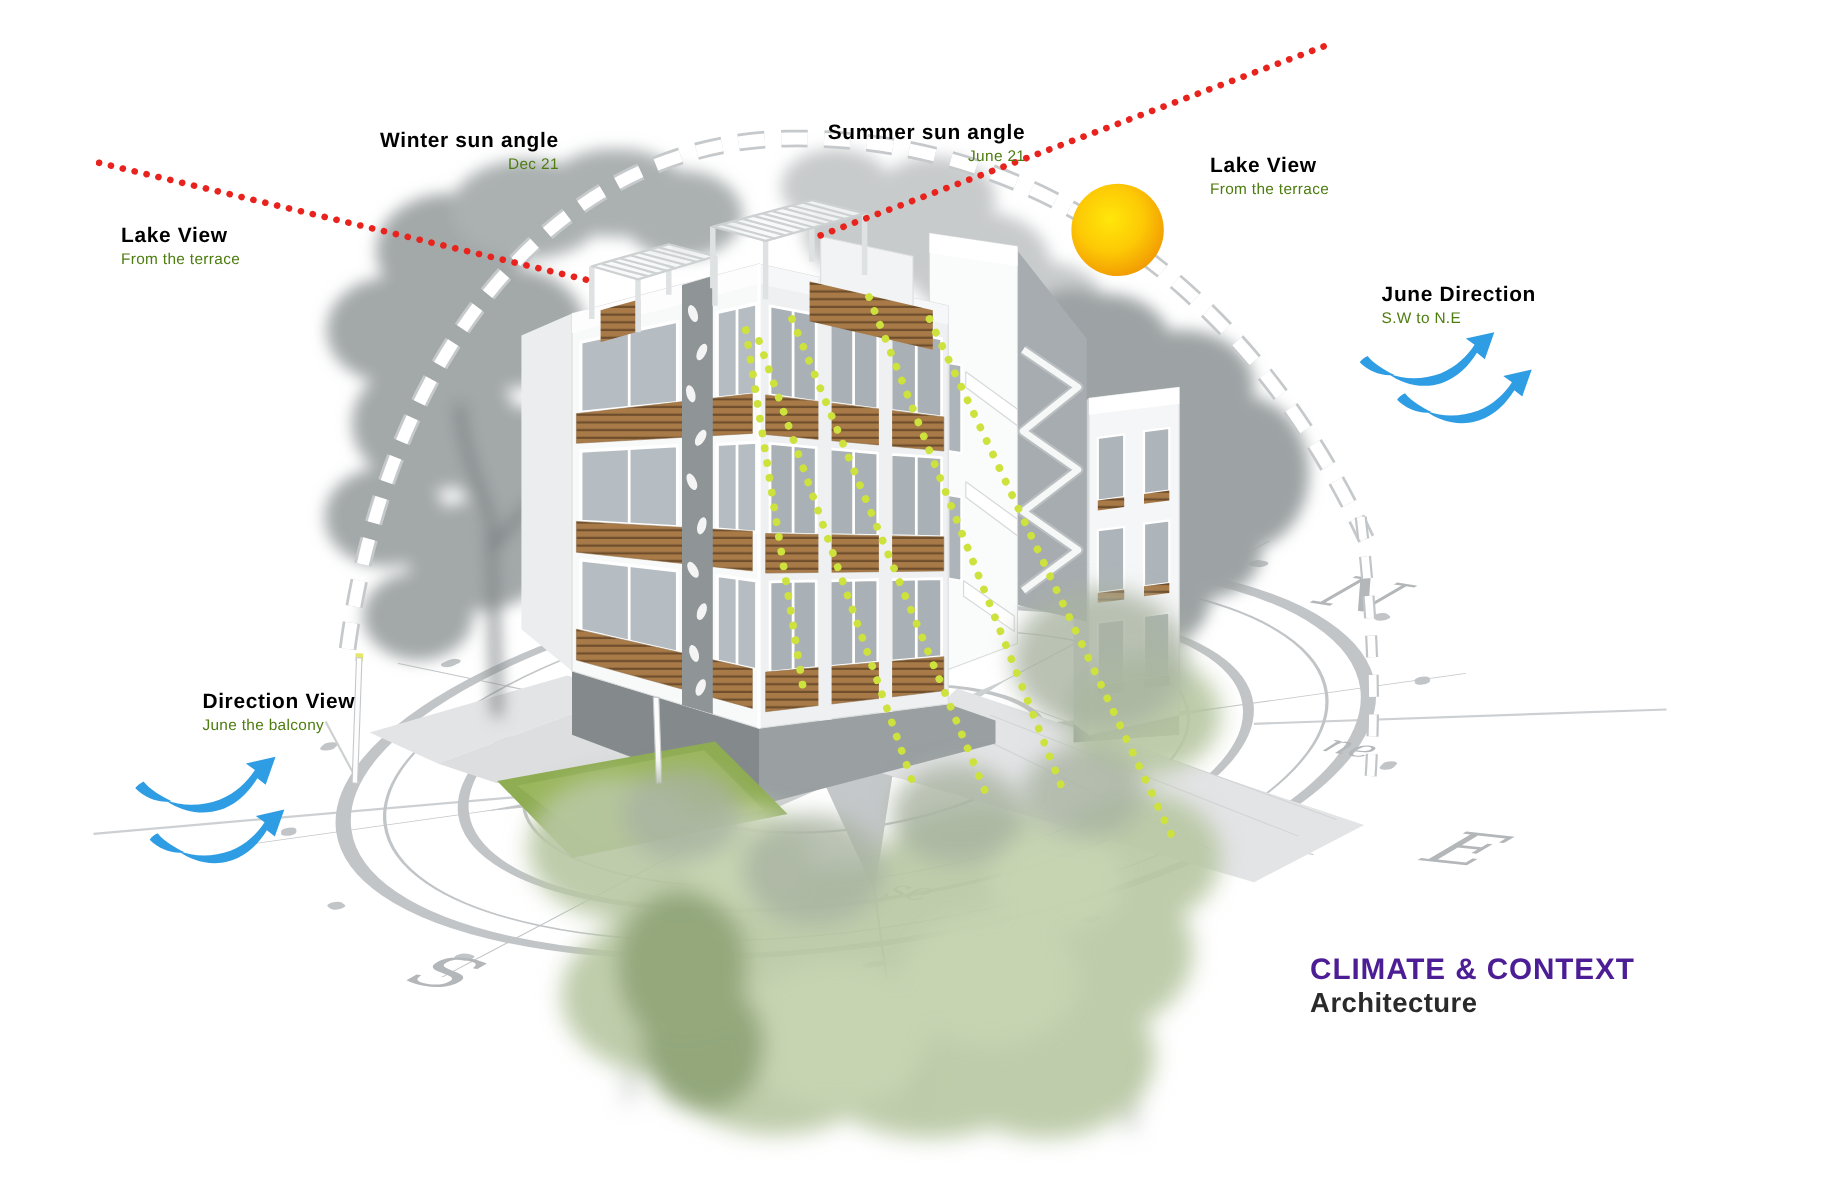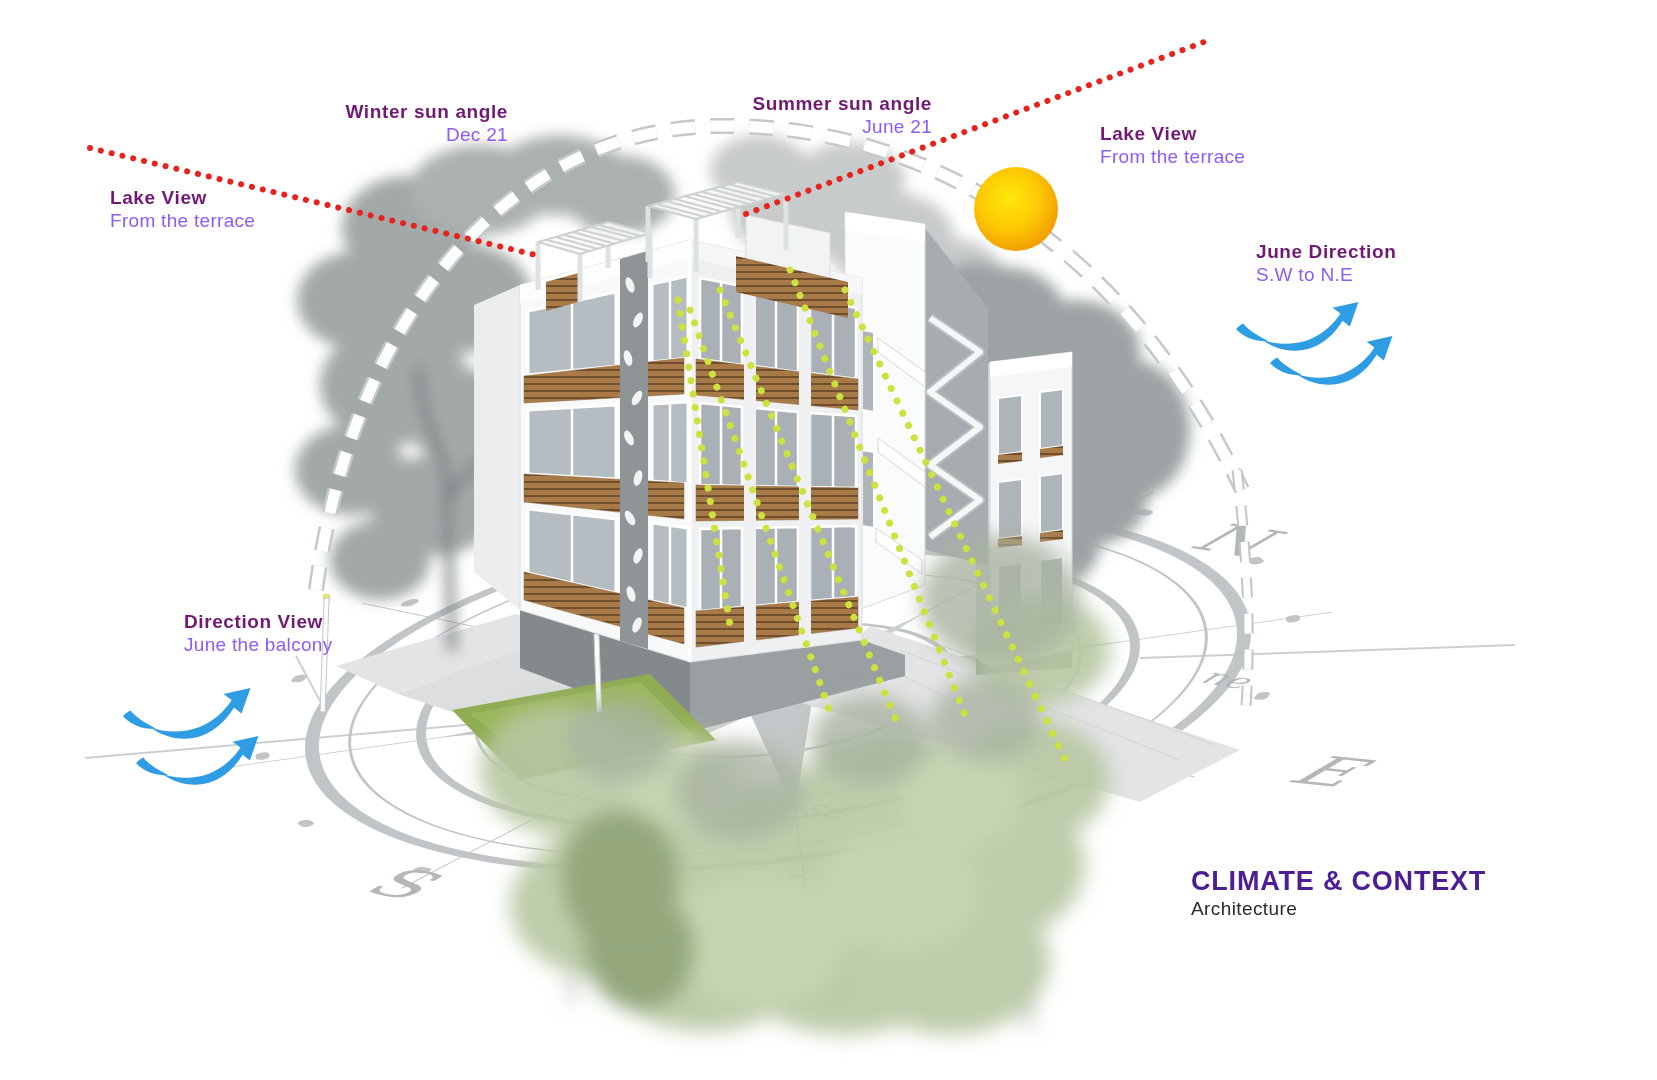--- a/index.html
+++ b/index.html
@@ -1,25 +1,25 @@
 <!DOCTYPE html>
 <html><head>
 <meta charset="utf-8">
 <style>
   html,body{margin:0;padding:0;background:#fff;}
   #canvas{position:relative;width:1657px;height:1080px;overflow:hidden;background:#ffffff;
           font-family:"Liberation Sans", sans-serif;}
   svg{position:absolute;left:0;top:0;}
   .ann{position:absolute;color:#151515;white-space:nowrap;}
-  .ann-t{font-weight:bold;font-size:19px;letter-spacing:.6px;color:#701a75;}
-  .ann-s{font-size:19px;letter-spacing:.3px;color:#8b5cf6;margin-top:1px;}
+  .ann-t{font-weight:bold;font-size:19px;letter-spacing:.6px;color:#000000;margin-top:17px;}
+  .ann-s{font-size:14px;letter-spacing:.3px;color:#4d7c0f;margin-top:1px;}
   .ra{text-align:right;}
   #title-block{position:absolute;left:1191px;top:866px;}
   .main-title{font-weight:bold;font-size:27px;letter-spacing:.8px;color:#4c1d95;}
-  .sub-title{font-size:19px;letter-spacing:.4px;color:#2a2a2a;margin-top:1px;}
+  .sub-title{font-size:25px;letter-spacing:.4px;color:#2a2a2a;margin-top:1px;font-weight:bold;}
   .compass-letter{font-family:"DejaVu Serif", serif;font-style:italic;fill:#b3b7b9;}
 </style>
 </head>
 <body>
 
 <div id="canvas">
 
 <svg width="1657" height="1080" viewBox="0 0 1657 1080">
   <defs>
     <pattern id="slats" width="8" height="7" patternUnits="userSpaceOnUse">

